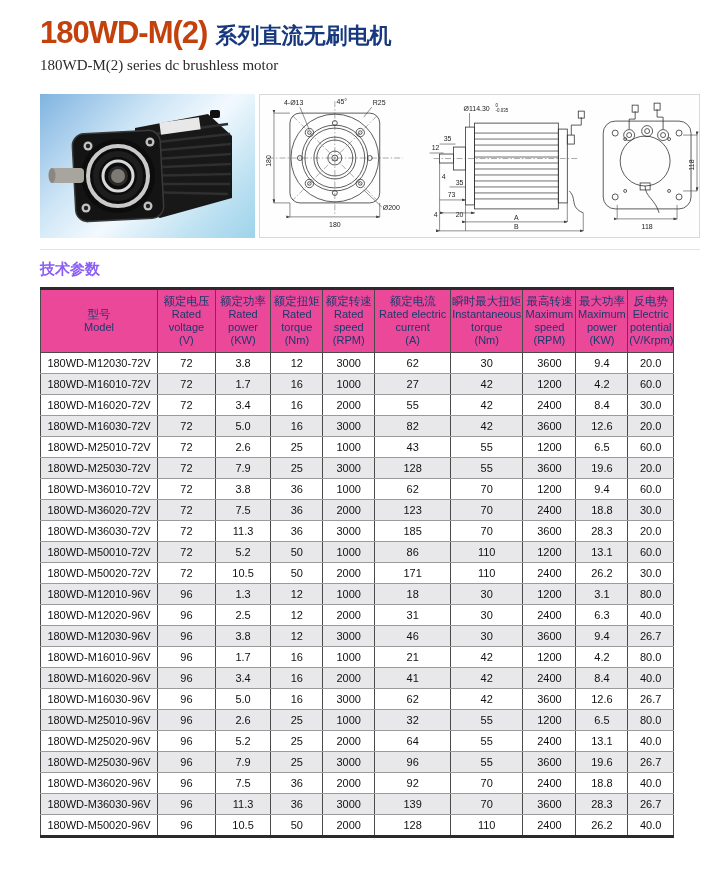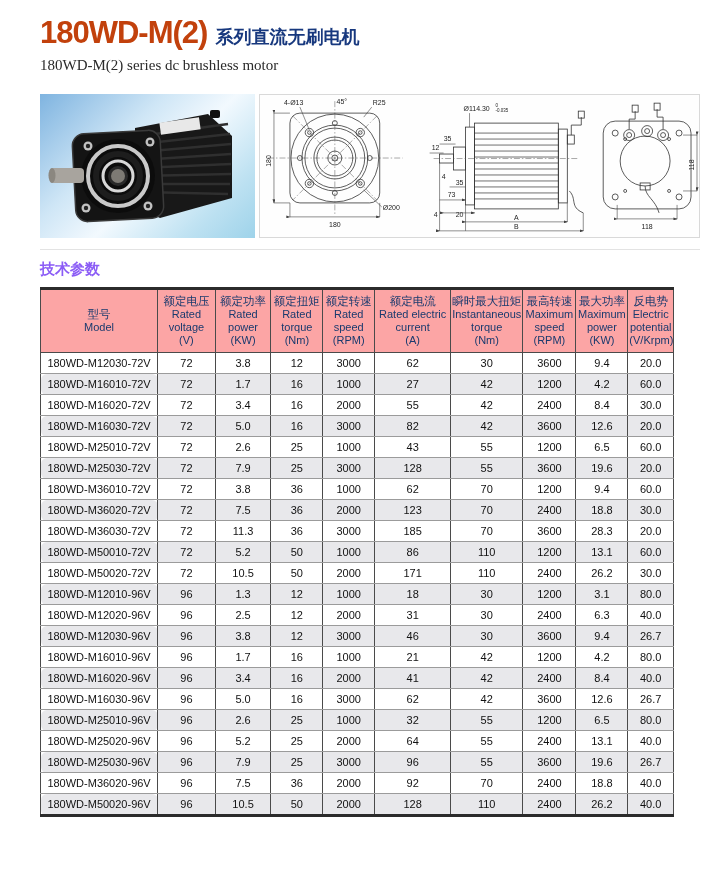--- a/index.html
+++ b/index.html
@@ -4,21 +4,21 @@
 <style>
   html,body{margin:0;padding:0;}
   body{
     width:718px;height:894px;background:#ffffff;
     font-family:"Liberation Sans",sans-serif;color:#111;
     position:relative;overflow:hidden;
   }
   .header{margin:16px 0 0 40px;}
   .title-line{line-height:34px;white-space:nowrap;}
   .title-en{font-size:31px;font-weight:bold;color:#c2410c;letter-spacing:-1px;}
-  .title-cn{font-size:18px;font-weight:bold;color:#17387e;margin-left:8px;}
+  .title-cn{font-size:22px;font-weight:bold;color:#17387e;margin-left:8px;}
   .subtitle{font-size:15px;color:#2a2a2a;margin-top:2px;font-family:Liberation Serif, serif;}
 
   .images-row{
     margin:20px 0 0 40px;width:660px;display:flex;gap:4px;
     padding-bottom:11px;border-bottom:1px solid #e3e3e3;
   }
   .photo{
     width:215px;height:144px;flex:none;
     background:linear-gradient(135deg,#7fb4e0 0%,#cfe6f6 35%,#f2f9fe 55%,#bfe2f2 80%,#9ed3ea 100%);
   }
@@ -30,31 +30,31 @@
   .section-title{
     margin:10px 0 0 40px;font-size:15px;font-weight:bold;color:#8b5cf6;
   }
 
   table.spec{
     margin:8px 0 0 40px;width:634px;border-collapse:collapse;table-layout:fixed;
     border-top:3px solid #2b2b2b;border-bottom:3px solid #2b2b2b;
     border-left:1px solid #4a4a4a;border-right:1px solid #4a4a4a;
   }
   table.spec th{
-    background:#fca5a5;color:#1a3a6e;font-size:11px;font-weight:normal;
+    background:#ec4899;color:#1a3a6e;font-size:11px;font-weight:normal;
     line-height:13px;padding:5px 1px;vertical-align:middle;text-align:center;
     border-left:1px solid #4a4a4a;border-bottom:1px solid #4a4a4a;
   }
   table.spec th:first-child{border-left:none;}
   table.spec td{
     font-size:11px;text-align:center;padding:0 2px;height:20px;line-height:12px;
     border-left:1px solid #4a4a4a;border-bottom:1px solid #9b9b9b;
     white-space:nowrap;overflow:hidden;
   }
-  table.spec td:first-child{border-left:none;border-radius:6px;}
+  table.spec td:first-child{border-left:none;}
   table.spec tr:nth-child(even) td{background:#e8e8eb;}
   table.spec tr:last-child td{border-bottom:none;}
   .h-cn{font-size:11.5px;}
   .dim-text{font-size:7px;fill:#222;}
   .dim-text-sm{font-size:4.5px;fill:#222;}
   .ln{stroke:#333;stroke-width:0.8;fill:none;}
   .ctr{stroke:#555;stroke-width:0.5;fill:none;stroke-dasharray:6 2 1.5 2;}
   .dim{stroke:#444;stroke-width:0.6;fill:none;}
 </style>
 </head>
@@ -584,20 +584,32 @@
         <td>7.5</td>
         <td>36</td>
         <td>2000</td>
         <td>92</td>
         <td>70</td>
         <td>2400</td>
         <td>18.8</td>
         <td>40.0</td>
       </tr>
       <tr>
+        <td>180WD-M36030-96V</td>
+        <td>96</td>
+        <td>11.3</td>
+        <td>36</td>
+        <td>3000</td>
+        <td>139</td>
+        <td>70</td>
+        <td>3600</td>
+        <td>28.3</td>
+        <td>26.7</td>
+      </tr>
+      <tr>
         <td>180WD-M50020-96V</td>
         <td>96</td>
         <td>10.5</td>
         <td>50</td>
         <td>2000</td>
         <td>128</td>
         <td>110</td>
         <td>2400</td>
         <td>26.2</td>
         <td>40.0</td>

